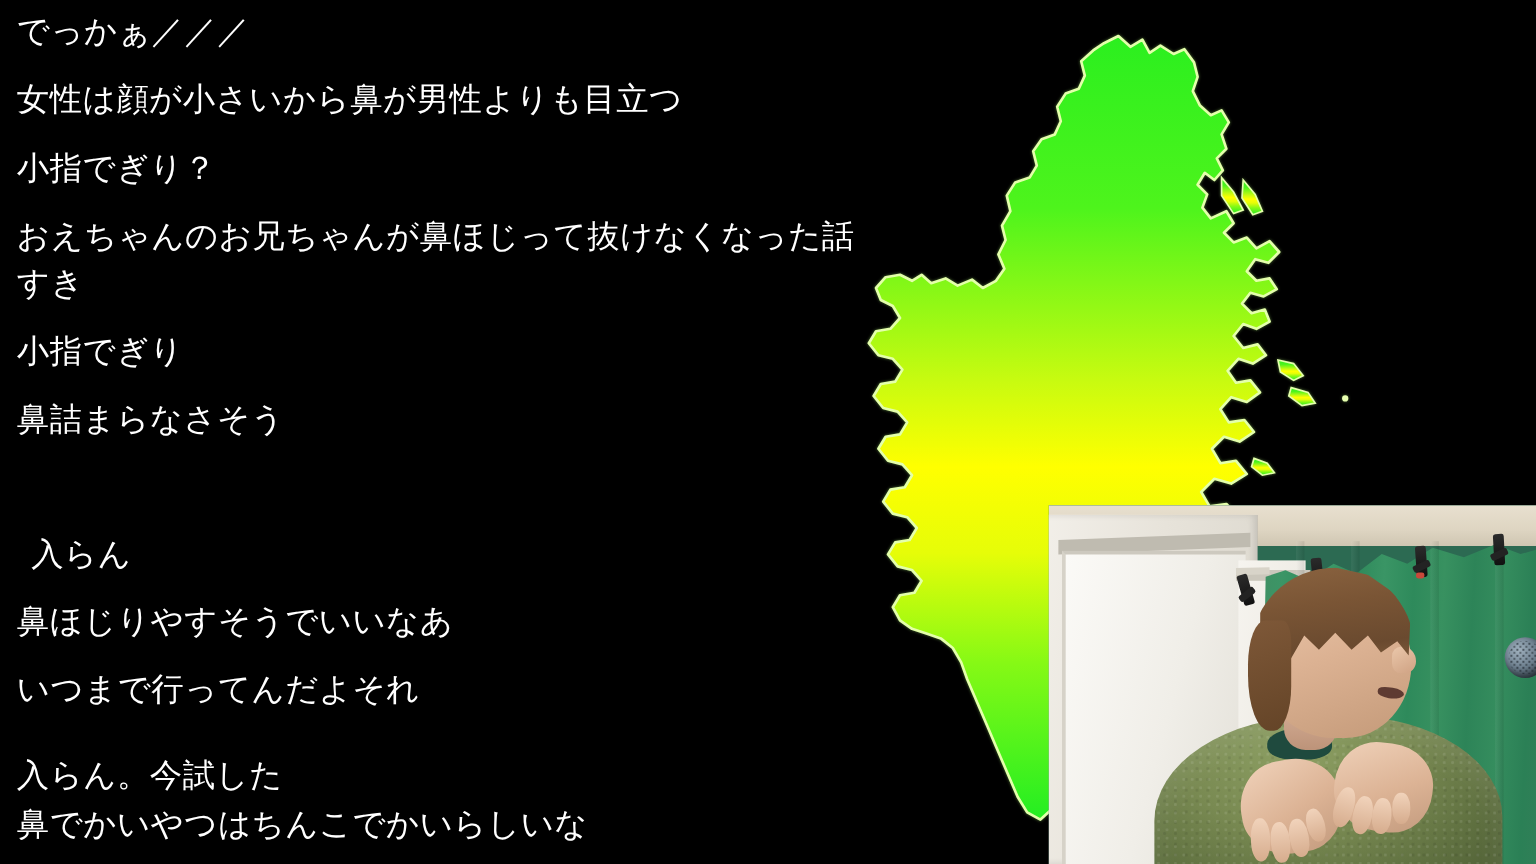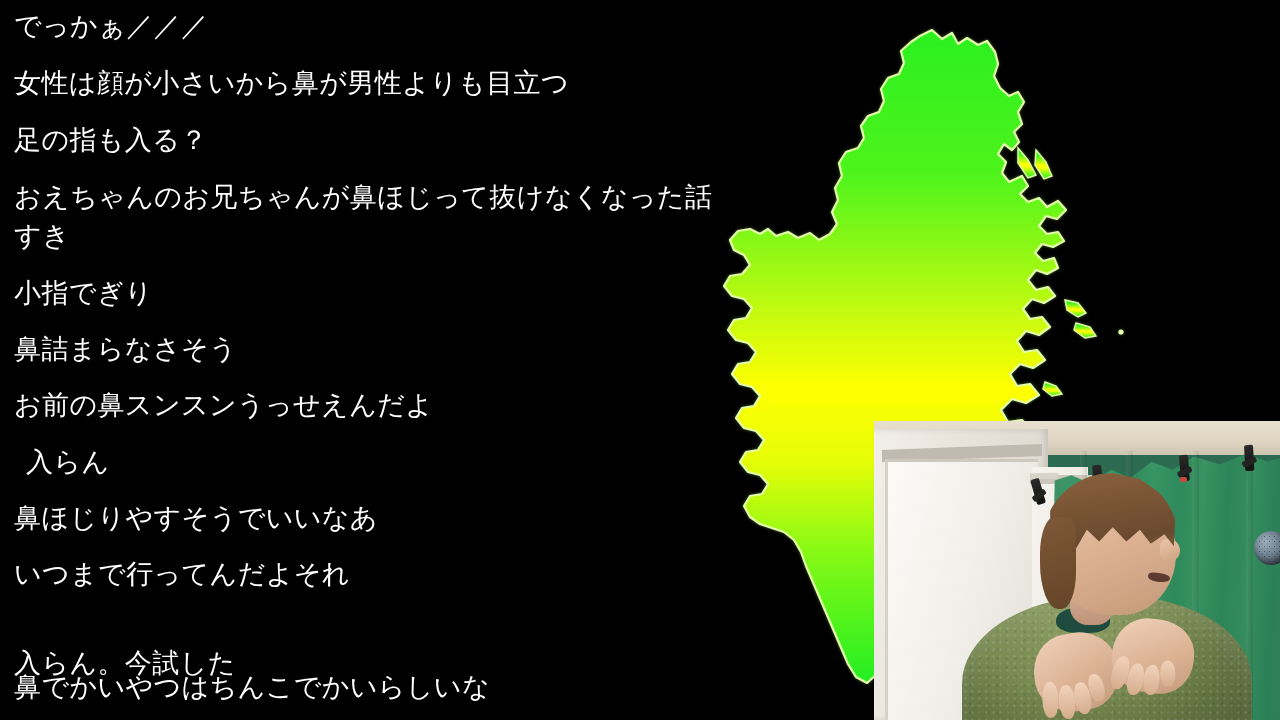--- a/index.html
+++ b/index.html
@@ -295,30 +295,29 @@
   }
 </style>
 </head>
 <body>
 
 <div id="screen">
 
   <div id="comment-panel">
     <div class="comment-line" style="top: 11px;">でっかぁ／／／</div>
     <div class="comment-line" style="top: 68px;">女性は顔が小さいから鼻が男性よりも目立つ</div>
-    <div class="comment-line" style="top: 125px;">足の指も入る？</div>
+    <div class="comment-line" style="top: 125px;">小指でぎり？</div>
     <div class="comment-line" style="top: 182px;">おえちゃんのお兄ちゃんが鼻ほじって抜けなくなった話</div>
     <div class="comment-line" style="top: 221px;">すき</div>
     <div class="comment-line" style="top: 278px;">小指でぎり</div>
     <div class="comment-line" style="top: 334px;">鼻詰まらなさそう</div>
-    <div class="comment-line" style="top: 390px;">お前の鼻スンスンうっせえんだよ</div>
     <div class="comment-line" style="top: 447px; margin-left: 12px;">入らん</div>
     <div class="comment-line" style="top: 503px; text-align: right;">鼻ほじりやすそうでいいなあ</div>
     <div class="comment-line" style="top: 559px;">いつまで行ってんだよそれ</div>
-    <div class="comment-line" style="top: 648px;">入らん。今試した</div>
+    <div class="comment-line" style="top: 631px;">入らん。今試した</div>
     <div class="comment-line" style="top: 672px;">鼻でかいやつはちんこでかいらしいな</div>
   </div>
 
   <div id="map-stage">
     <svg id="map-svg" viewBox="0 0 580 720" preserveAspectRatio="xMidYMid meet">
       <defs>
         <linearGradient id="mapgrad" x1="0" y1="0" x2="0" y2="1">
           <stop offset="0%" stop-color="#2bef1f"></stop>
           <stop offset="22%" stop-color="#4ef41c"></stop>
           <stop offset="44%" stop-color="#c8fb10"></stop>

